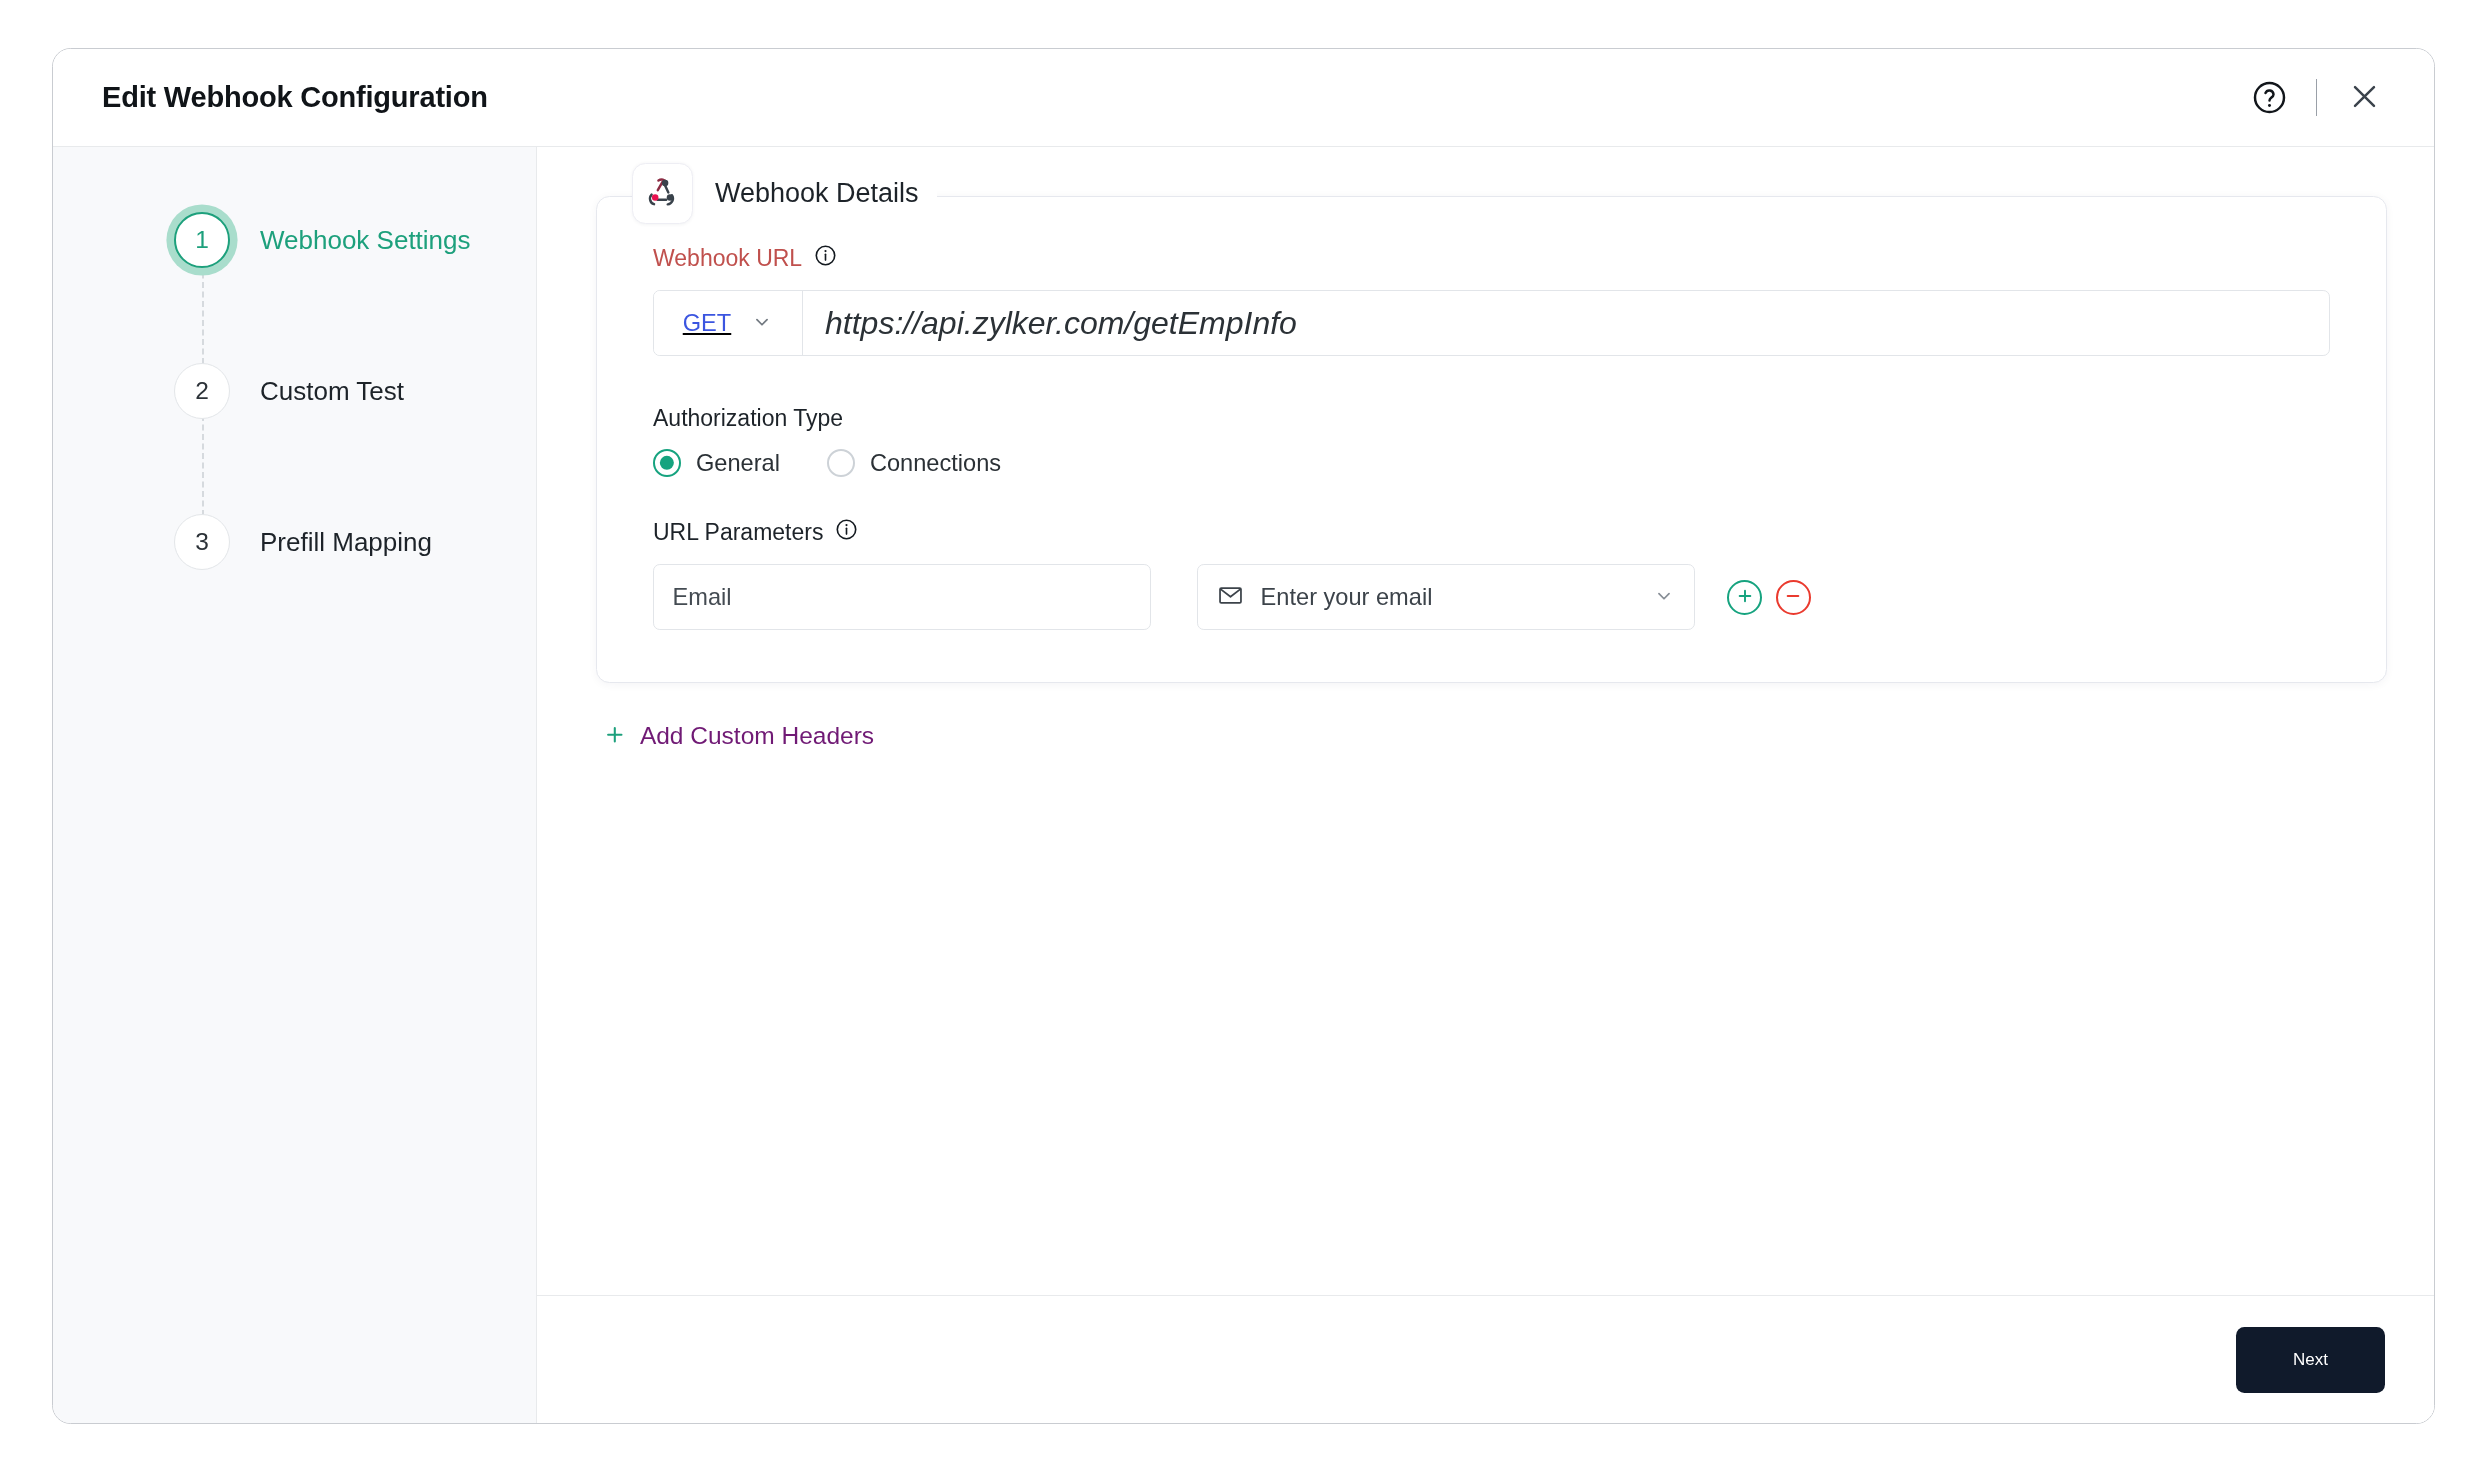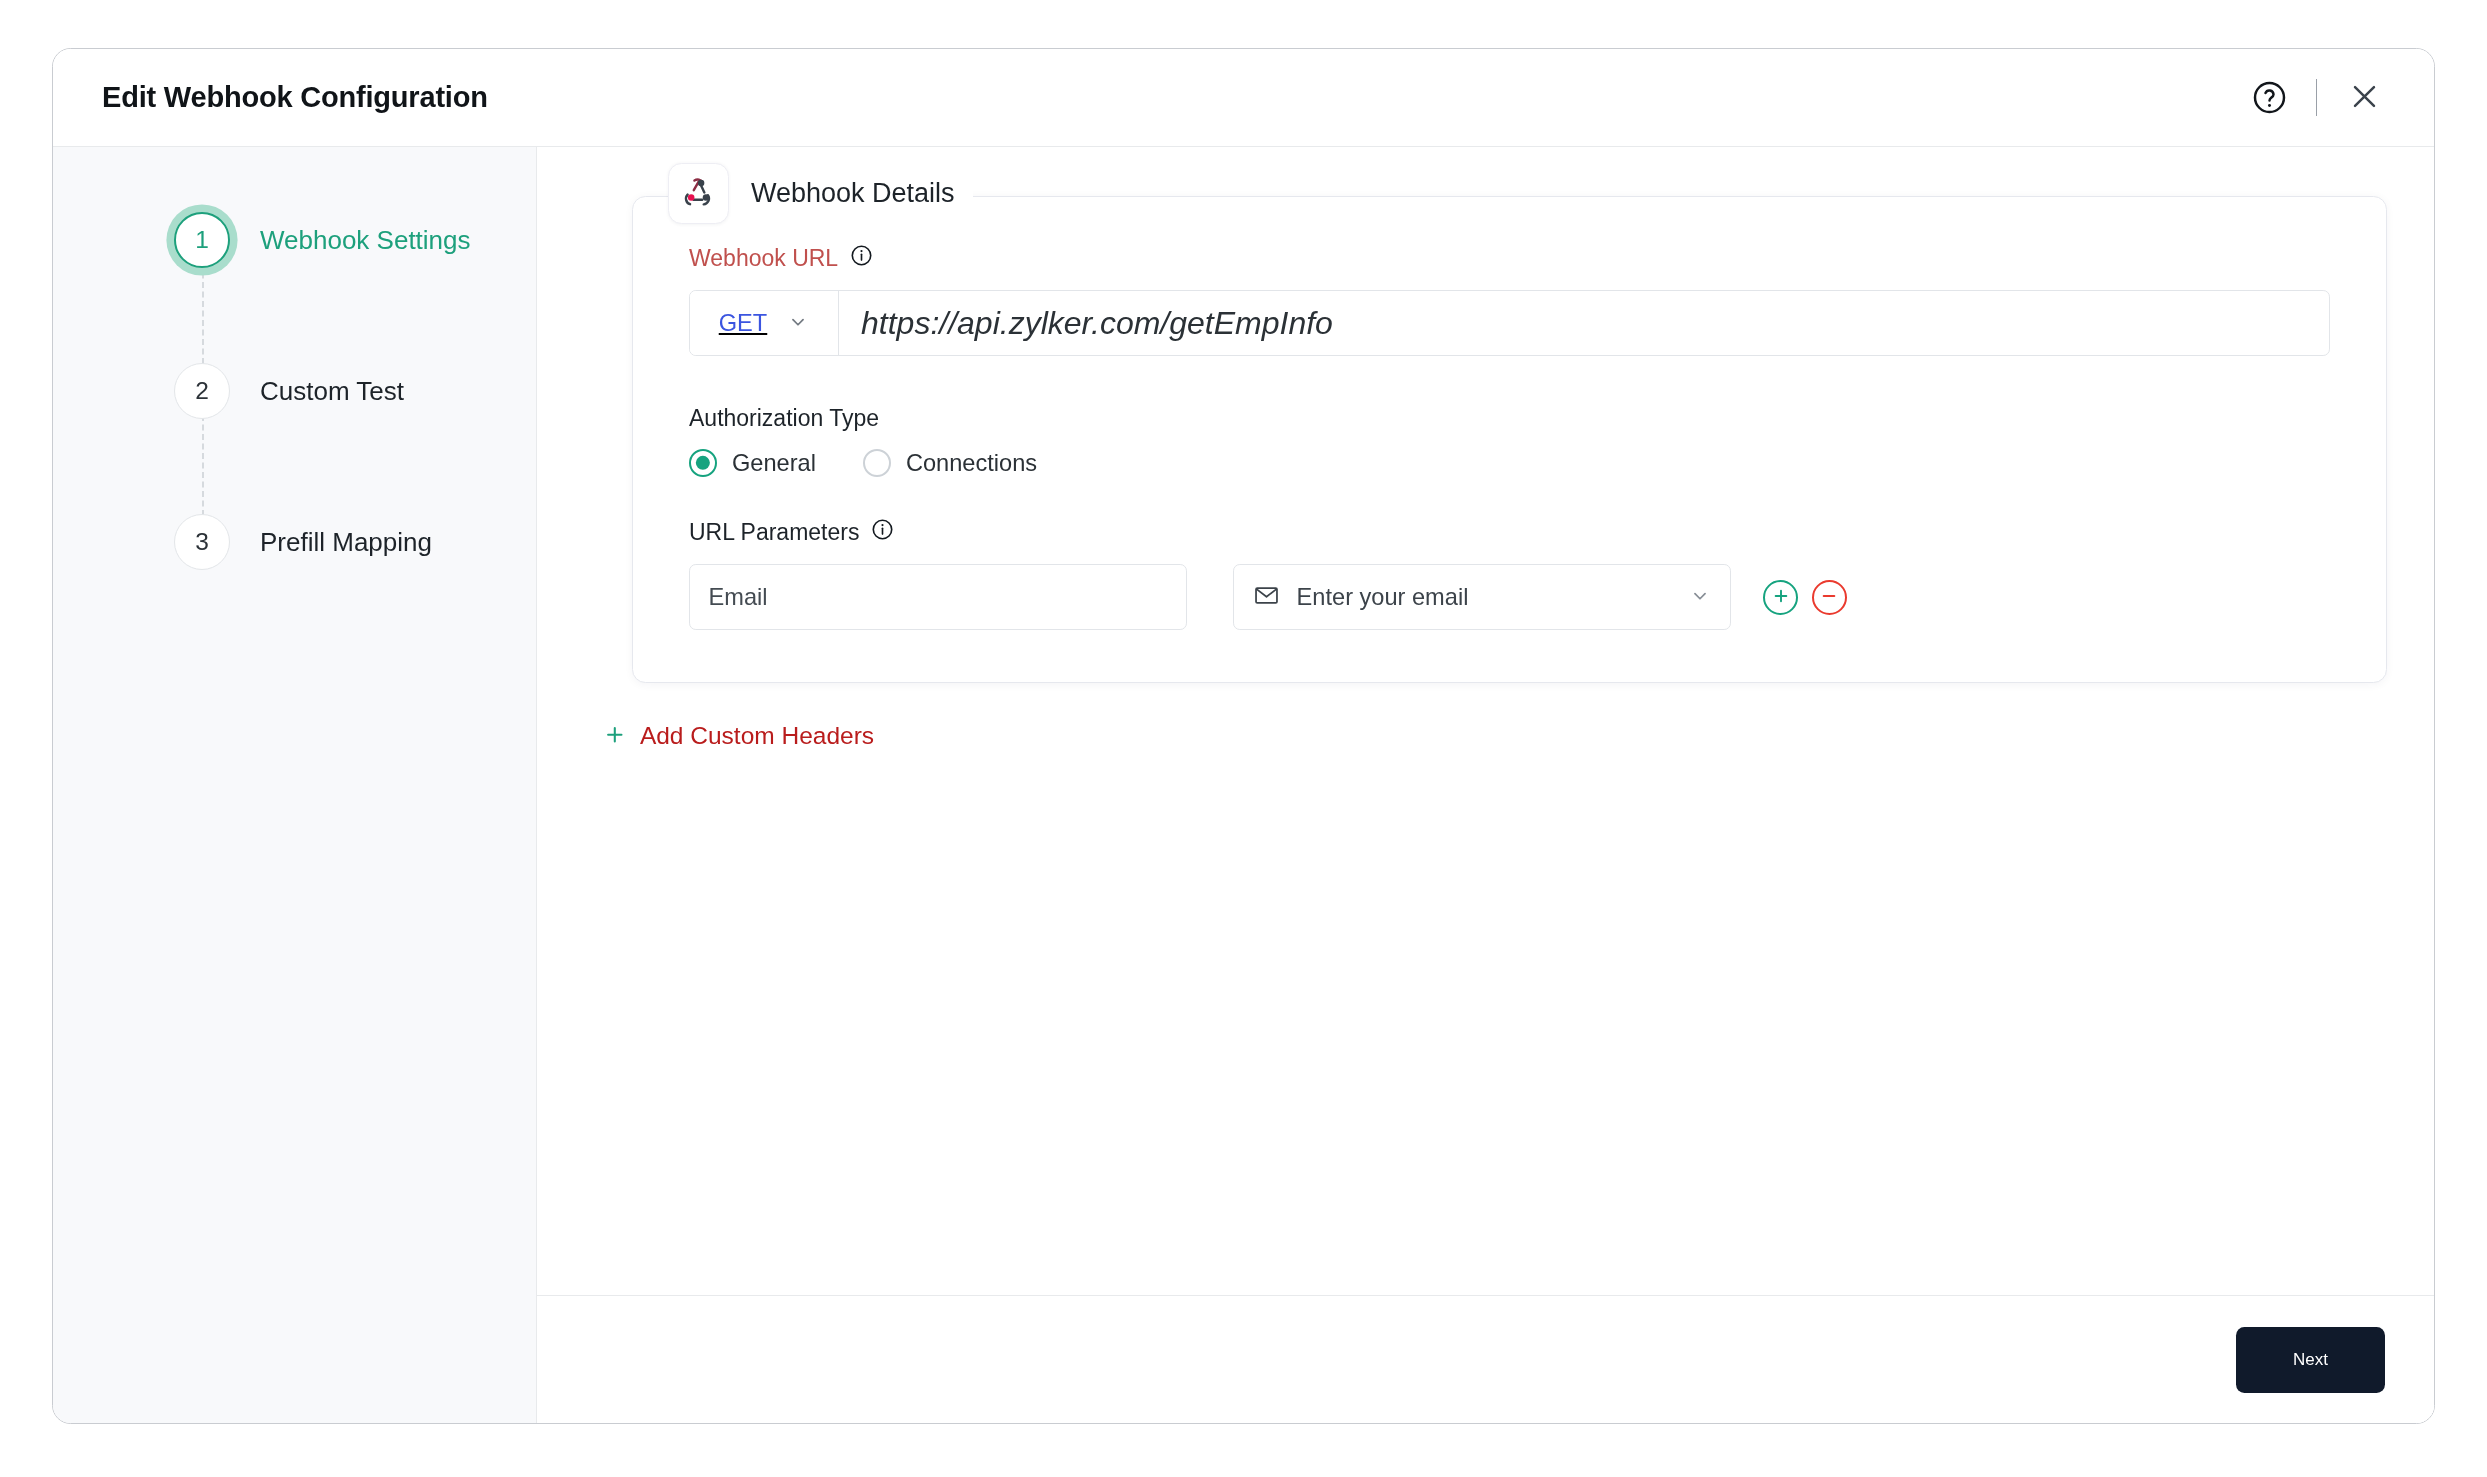--- a/index.html
+++ b/index.html
@@ -143,21 +143,20 @@
   }
 
   
   .panel {
     position: relative;
     border: 1.7px solid #e6e8ee;
     border-radius: 13.5px;
     padding: 47px 56px 52px 56px;
     box-shadow: 0 1.7px 8.4px rgba(20,30,60,0.045);
     background: #ffffff;
-    margin-left: 36px;
   }
   .panel-legend {
     position: absolute;
     top: -34px;
     left: 35px;
     display: flex;
     align-items: center;
     background: #ffffff;
     padding-right: 18.6px;
   }
@@ -328,21 +327,21 @@
     display: flex;
     align-items: center;
     gap: 13.5px;
     margin-top: 39px;
     margin-left: 6.8px;
     cursor: pointer;
     width: fit-content;
   }
   .add-headers-text {
     font-size: 24.5px;
-    color: #b91c1c;
+    color: #701a75;
   }
 
   
   .dlg-footer {
     flex: 0 0 127px;
     display: flex;
     align-items: center;
     justify-content: flex-end;
     padding: 0 49px;
     background: #ffffff;

